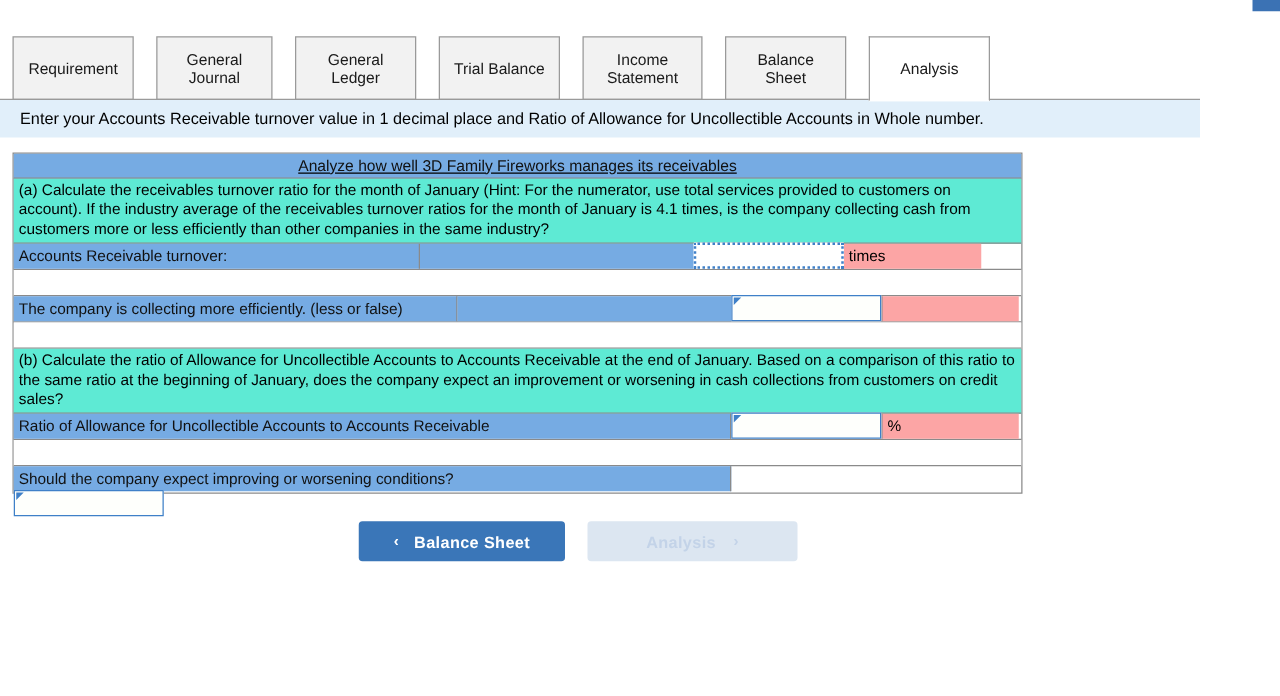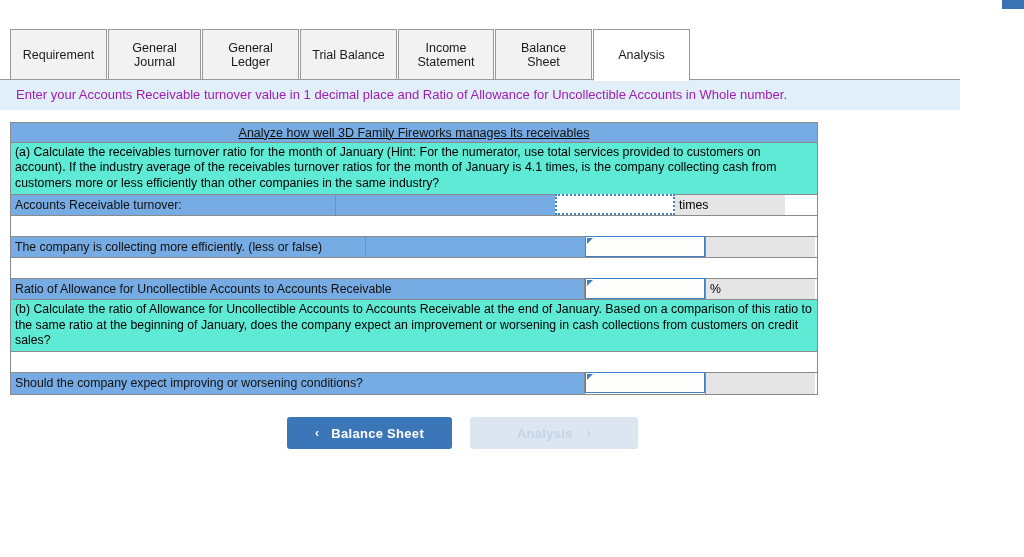--- a/index.html
+++ b/index.html
@@ -54,21 +54,21 @@
     border: 1px solid #9a9a9a;
     background: #f2f2f2;
     display: flex;
     align-items: center;
     justify-content: center;
     text-align: center;
     font-size: 12.5px;
     line-height: 14px;
     color: #1a1a1a;
     box-sizing: border-box;
-    margin-right: 1px;
+    margin-right: 18px;
     padding: 0 9px;
     height: 51px;
     white-space: pre-line;
     cursor: pointer;
   }
   .tab.active {
     background: #ffffff;
     border-bottom: 1px solid #ffffff;
     position: relative;
     z-index: 5;
@@ -82,21 +82,21 @@
     left: 0px;
     width: 960px;
     height: 30px;
     background: #e1effa;
     display: flex;
     align-items: center;
     box-sizing: border-box;
   }
   #instr-text {
     padding-left: 16px;
-    color: #a21caf;
+    color: #000000;
     font-size: 13px;
     line-height: 16px;
     font-family: "Liberation Sans", sans-serif;
   }
 
   
   #sheet {
     position: absolute;
     top: 122px;
     left: 10px;
@@ -104,21 +104,21 @@
     border: 1px solid #8a8a8a;
     box-sizing: border-box;
     background: #ffffff;
   }
   .srow {
     display: flex;
     align-items: stretch;
     border-bottom: 1px solid #8a8a8a;
     box-sizing: border-box;
   }
-  .srow:last-child { border-bottom: none; }
+  .srow:last-child { border-bottom: none; flex-direction: column; }
 
   .title-row {
     background: #76abe3;
     justify-content: center;
     align-items: center;
     height: 20px;
     font-size: 12.5px;
     text-decoration: underline;
   }
   .title-row .cell-title {
@@ -153,21 +153,21 @@
     position: relative;
   }
   .input-cell {
     background: #ffffff;
     box-sizing: border-box;
     position: relative;
     display: flex;
     align-items: center;
   }
   .unit-cell {
-    background: #e5e5e5;
+    background: #fca5a5;
     box-sizing: border-box;
     font-size: 12.3px;
     line-height: 20px;
     padding-left: 4px;
     border-left: 1px solid #8a8a8a;
   }
   .unit-cell.noborder { border-left: none; }
 
   .spacer-row {
     background: #ffffff;
@@ -306,32 +306,32 @@
     <div class="input-cell" style="width:120px">
       <div class="inp-solid">
           <span class="corner-flag"></span>
         </div>
     </div>
     <div class="unit-cell" style="width:110px"></div>
   </div>
 
   <div class="srow spacer-row"></div>
 
+  <div class="srow prompt-row">(b) Calculate the ratio of Allowance for Uncollectible Accounts to Accounts Receivable at the end of January. Based on a comparison of this ratio to the same ratio at the beginning of January, does the company expect an improvement or worsening in cash collections from customers on credit sales?</div>
+
   <div class="srow" style="height:21px">
     <div class="label-cell" style="width:574px">Ratio of Allowance for Uncollectible Accounts to Accounts Receivable</div>
     <div class="input-cell" style="width:120px">
       <div class="inp-solid">
           <span class="corner-flag"></span>
         </div>
     </div>
     <div class="unit-cell" style="width:110px">%</div>
   </div>
 
-  <div class="srow prompt-row">(b) Calculate the ratio of Allowance for Uncollectible Accounts to Accounts Receivable at the end of January. Based on a comparison of this ratio to the same ratio at the beginning of January, does the company expect an improvement or worsening in cash collections from customers on credit sales?</div>
-
   <div class="srow spacer-row"></div>
 
   <div class="srow" style="height:21px">
     <div class="label-cell" style="width:574px">Should the company expect improving or worsening conditions?</div>
     <div class="input-cell" style="width:120px">
       <div class="inp-solid">
           <span class="corner-flag"></span>
         </div>
     </div>
     <div class="unit-cell" style="width:110px"></div>

